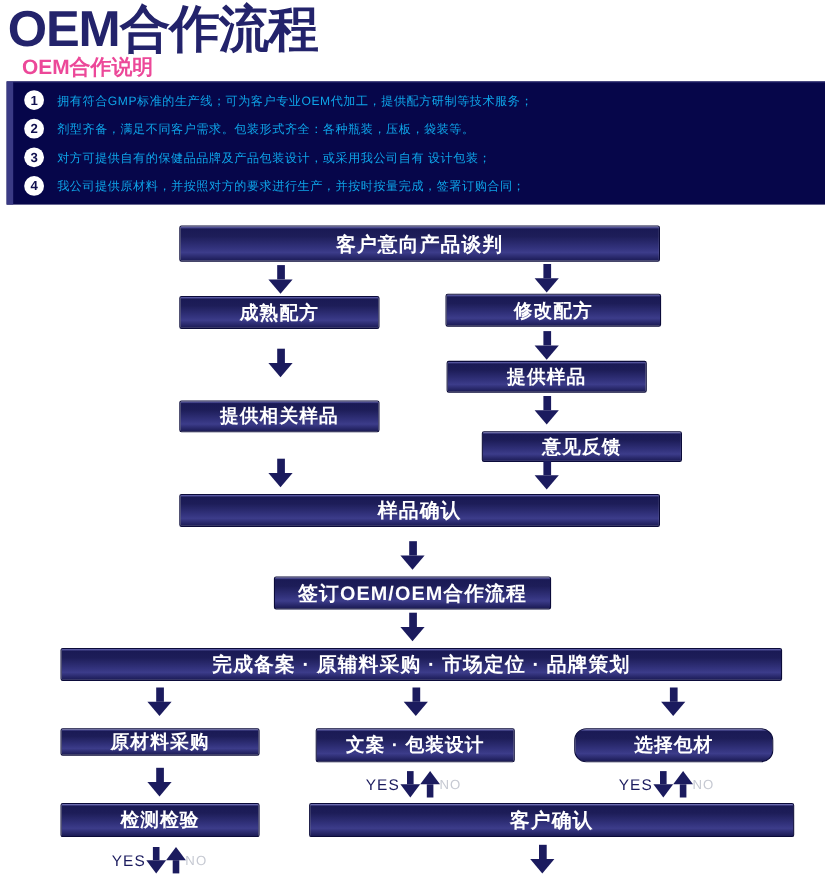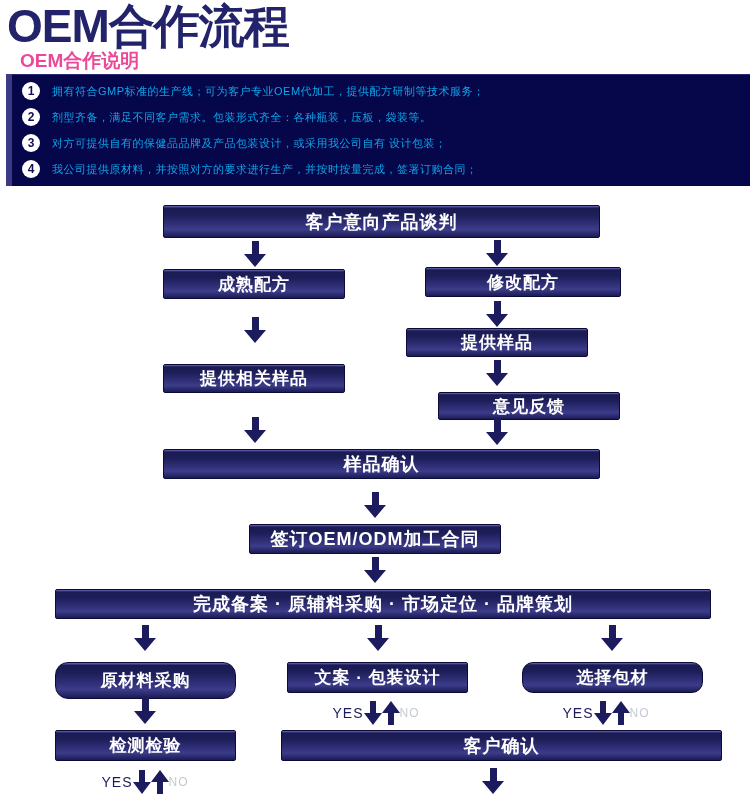--- a/index.html
+++ b/index.html
@@ -89,35 +89,35 @@
     <div class="intro-row">
       <span class="num-circle">4</span>
       <span class="intro-text">我公司提供原材料，并按照对方的要求进行生产，并按时按量完成，签署订购合同；</span>
     </div>
   </div>
 
   <div class="node fs18" style="left:163px;top:205px;width:437px;height:33px;">客户意向产品谈判</div>
 
   <div class="node fs17" style="left:163px;top:269px;width:182px;height:30px;">成熟配方</div>
 
-  <div class="node fs17" style="left:405px;top:267px;width:196px;height:30px;margin-left:20px;">修改配方</div>
+  <div class="node fs17" style="left:405px;top:267px;width:196px;height:30px;">修改配方</div>
 
   <div class="node fs17" style="left:406px;top:328px;width:182px;height:29px;">提供样品</div>
 
   <div class="node fs17" style="left:163px;top:364px;width:182px;height:29px;">提供相关样品</div>
 
   <div class="node fs17" style="left:406px;top:392px;width:182px;height:28px;margin-left:32px;">意见反馈</div>
 
   <div class="node fs18" style="left:163px;top:449px;width:437px;height:30px;">样品确认</div>
 
-  <div class="node fs18" style="left:249px;top:524px;width:252px;height:30px;">签订OEM/ODM加工合同</div>
+  <div class="node fs18" style="left:249px;top:524px;width:252px;height:30px;">签订OEM/OEM合作流程</div>
 
   <div class="node fs18" style="left:55px;top:589px;width:656px;height:30px;">完成备案 · 原辅料采购 · 市场定位 · 品牌策划</div>
 
-  <div class="node fs17" style="left:55px;top:662px;width:181px;height:37px;border-radius:13px;">原材料采购</div>
+  <div class="node fs17" style="left:55px;top:662px;width:181px;height:25px;">原材料采购</div>
 
   <div class="node fs17" style="left:287px;top:662px;width:181px;height:31px;">文案 · 包装设计</div>
 
   <div class="node fs17" style="left:522px;top:662px;width:181px;height:31px;border-radius:11px;">选择包材</div>
 
   <div class="node fs17" style="left:55px;top:730px;width:181px;height:31px;">检测检验</div>
 
   <div class="node fs18" style="left:281px;top:730px;width:441px;height:31px;">客户确认</div>
 
   <div class="arrow" style="left:244px;top:241px;">

